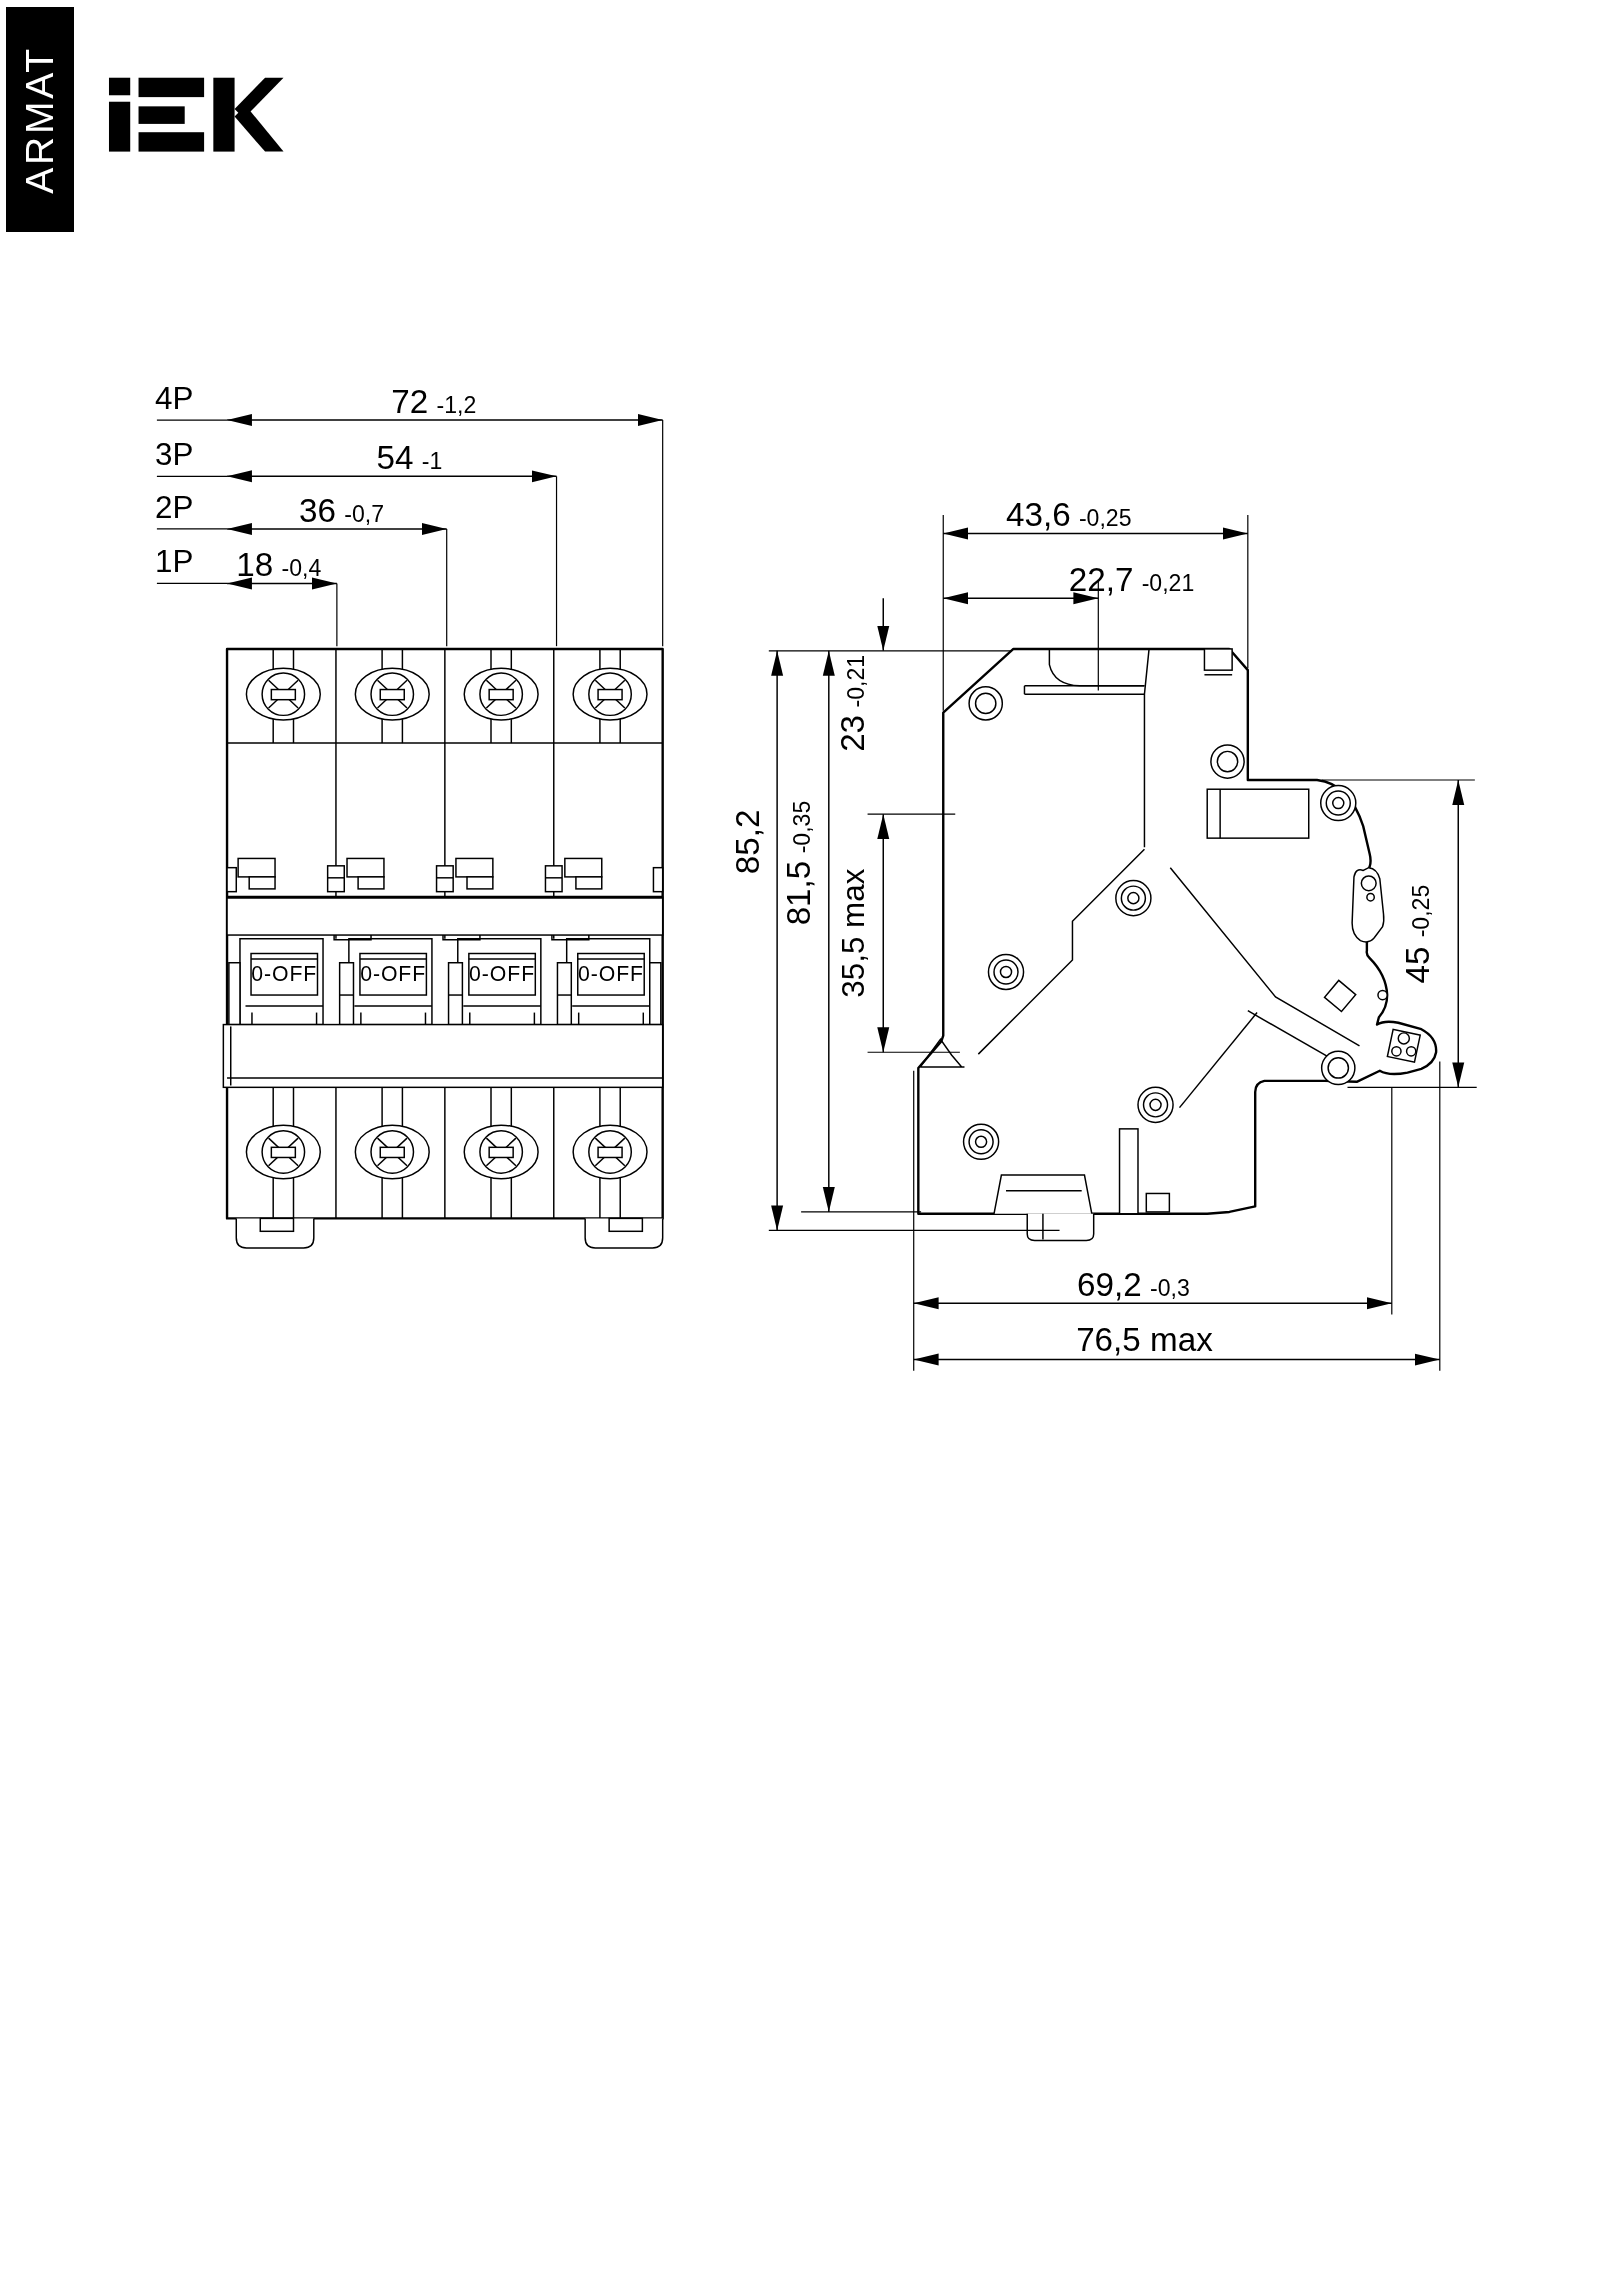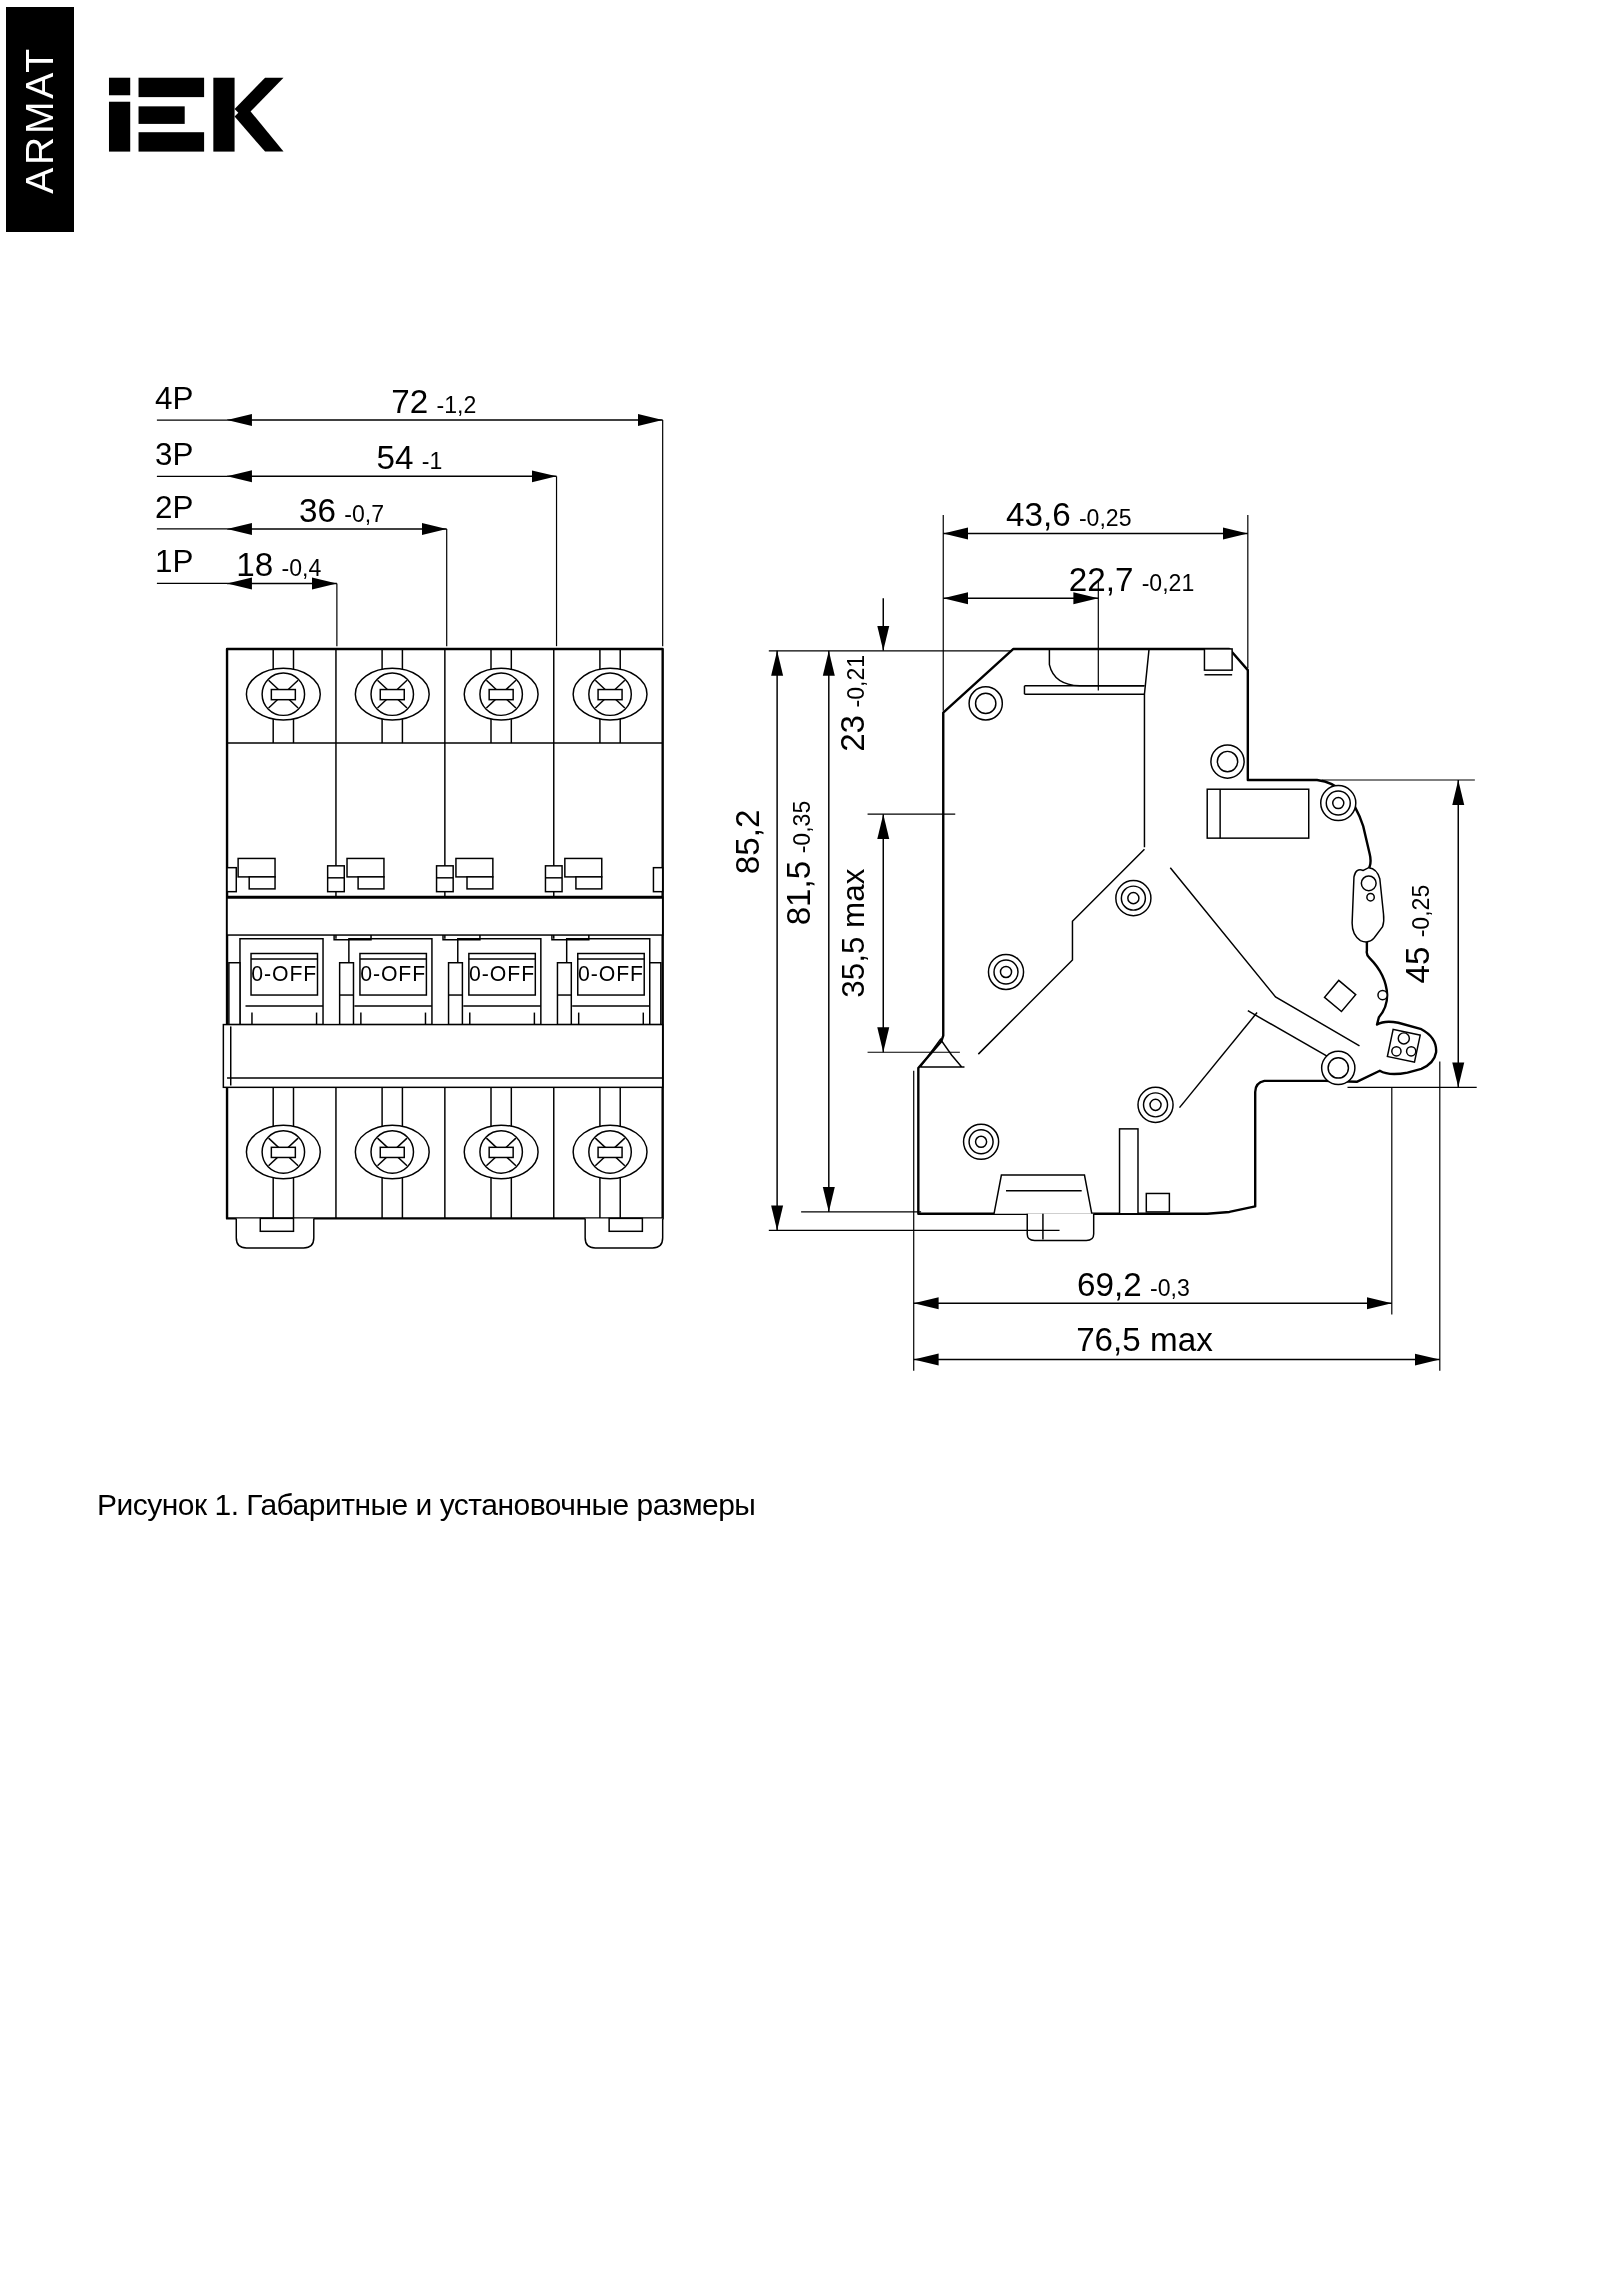--- a/index.html
+++ b/index.html
@@ -274,15 +274,14 @@
       <line class="ext" x1="1508" y1="1178" x2="1508" y2="1424"></line>
       <line class="ext" x1="1560" y1="1150" x2="1560" y2="1485"></line>
       <line class="dim" x1="990" y1="1412" x2="1508" y2="1412"></line>
       <line class="dim" x1="990" y1="1473" x2="1560" y2="1473"></line>
       <text class="v" x="1237" y="1404" text-anchor="end">69,2</text>
       <text class="t" x="1246" y="1404">-0,3</text>
       <text class="v" x="1240" y="1464" text-anchor="middle">76,5 max</text>
     </g>
   </svg>
 
-  <div class="caption">Рисунок 1. Габаритные и установочные размеры</div>
 </div>
 
 
 </body></html>

